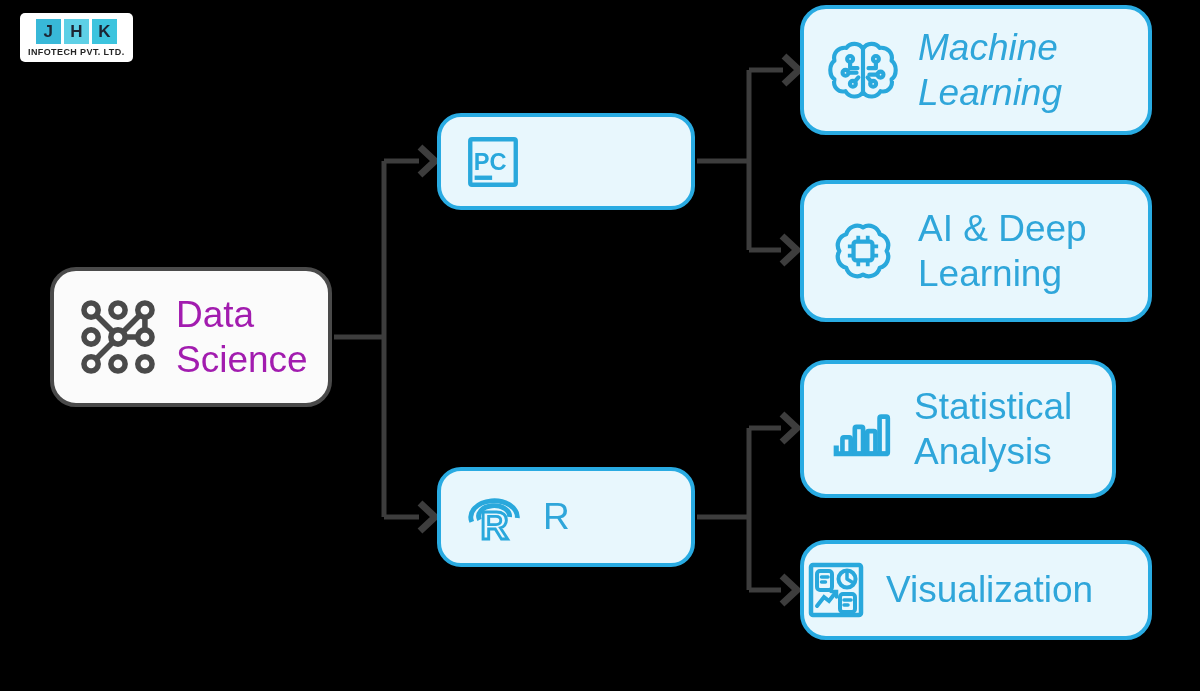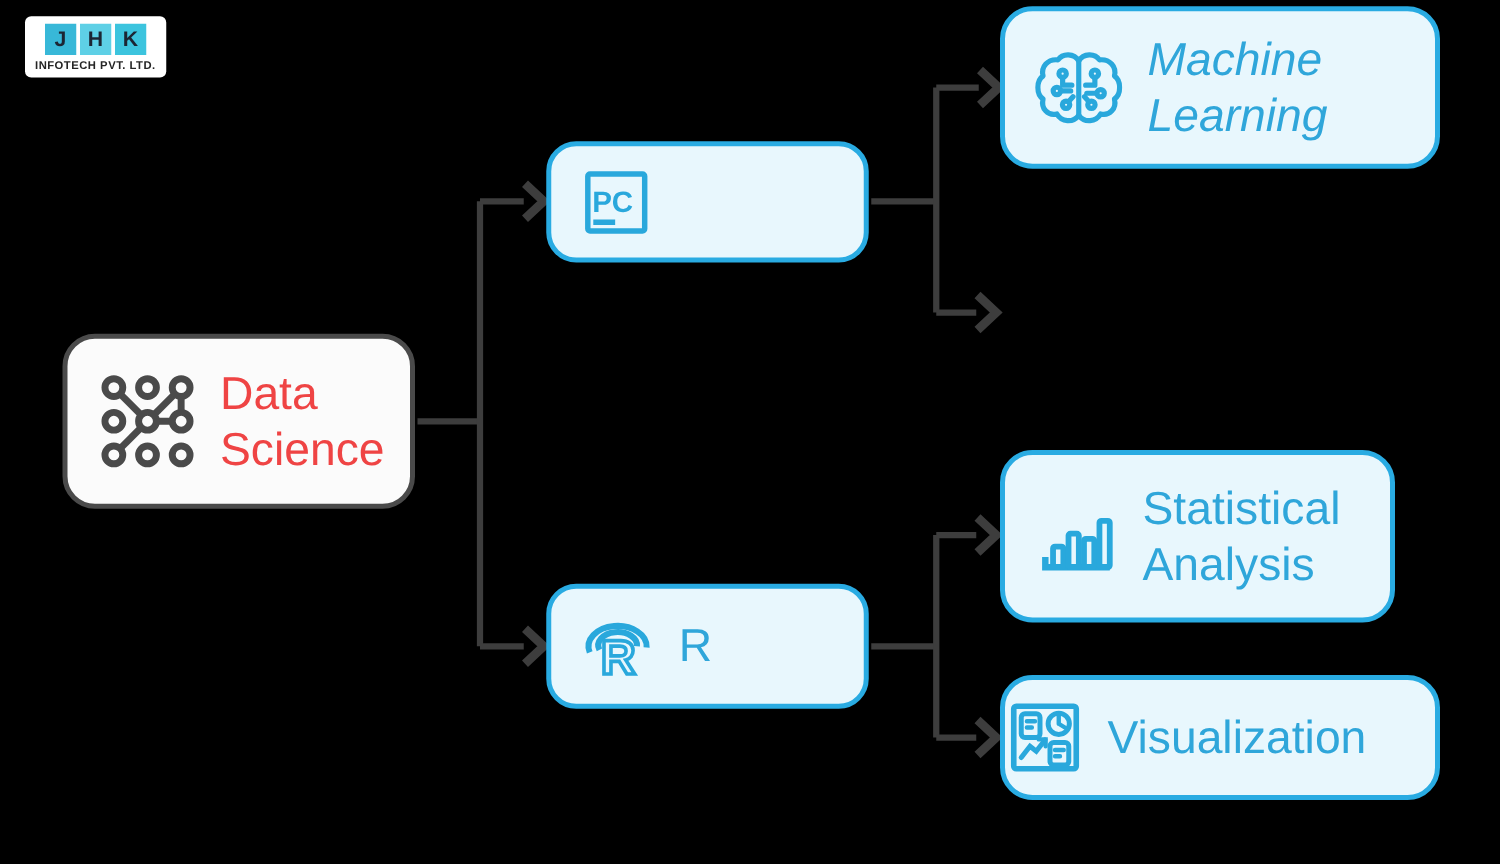--- a/index.html
+++ b/index.html
@@ -13,21 +13,21 @@
   .tile{width:25px;height:25px;display:flex;align-items:center;justify-content:center;
         font-weight:bold;font-size:17px;color:#1c2533;}
   .tile.t1{background:#38b8d8;}
   .tile.t2{background:#5ed0e6;}
   .tile.t3{background:#3cc4de;}
   .logo-sub{margin-top:3px;font-size:9px;font-weight:bold;color:#252525;letter-spacing:.4px;white-space:nowrap;}
 
   
   .node{position:absolute;display:flex;align-items:center;box-sizing:border-box;}
   .node-cyan{background:#e8f7fd;border:4px solid #29abe2;border-radius:26px;color:#2fa6da;}
-  .node-root{background:#fbfbfb;border:4px solid #4a4a4a;border-radius:26px;color:#ef4444;}
+  .node-root{background:#fbfbfb;border:4px solid #4a4a4a;border-radius:26px;color:#a21caf;}
   .node .icon{flex:0 0 auto;display:flex;align-items:center;justify-content:center;}
   .node .label{font-size:37px;line-height:1.22;}
   .label-lg{font-size:40px;}
   .nowrap{white-space:nowrap;}
 
   #node-root{left:50px;top:267px;width:282px;height:140px;padding-left:26px;}
   #node-root .label{margin-left:20px;max-width:160px;}
 
   #node-python{left:437px;top:113px;width:258px;height:97px;padding-left:24px;border-radius:24px;align-items:center;}
   #node-python .label{margin-left:20px;}
@@ -146,20 +146,30 @@
           <path d="M53.5 38 H45"></path>
         <circle cx="27" cy="48" r="3.2"></circle>
           <path d="M29 45.5 L33 41"></path>
         <circle cx="49" cy="48" r="3.2"></circle>
           <path d="M47 45.5 L43 41"></path>
       </svg>
     </span>
     <span class="label">Machine Learning</span>
   </div>
 
+  <div class="node node-cyan" id="node-ai">
+    <span class="icon">
+      <svg width="70" height="70" viewBox="0 0 72 74" fill="none" stroke="#29a8dc" stroke-width="4.5" stroke-linejoin="round">
+        <path d="M36 12 A12 12 0 0 1 53.7 19.3 A12 12 0 0 1 61 37 A12 12 0 0 1 53.7 54.7 A12 12 0 0 1 36 62 A12 12 0 0 1 18.3 54.7 A12 12 0 0 1 11 37 A12 12 0 0 1 18.3 19.3 A12 12 0 0 1 36 12 Z"></path>
+        <rect x="26" y="27" width="20" height="20" rx="3"></rect>
+        <path stroke-width="4" d="M31 27 V21 M41 27 V21 M31 47 V53 M41 47 V53 M26 32 H20 M26 42 H20 M46 32 H52 M46 42 H52"></path>
+      </svg>
+    </span>
+    <span class="label">AI &amp; Deep Learning</span>
+  </div>
 
   <div class="node node-cyan" id="node-stat">
     <span class="icon">
       <svg width="66" height="66" viewBox="0 0 64 64" fill="none" stroke="#29a8dc">
         <path stroke-width="5" d="M8 48 V56 H58"></path>
         <rect stroke-width="4.5" x="14" y="40" width="8" height="16" rx="1.5"></rect>
         <rect stroke-width="4.5" x="26" y="30" width="8" height="26" rx="1.5"></rect>
         <rect stroke-width="4.5" x="38" y="34" width="8" height="22" rx="1.5"></rect>
         <rect stroke-width="4.5" x="50" y="20" width="8" height="36" rx="1.5"></rect>
       </svg>

